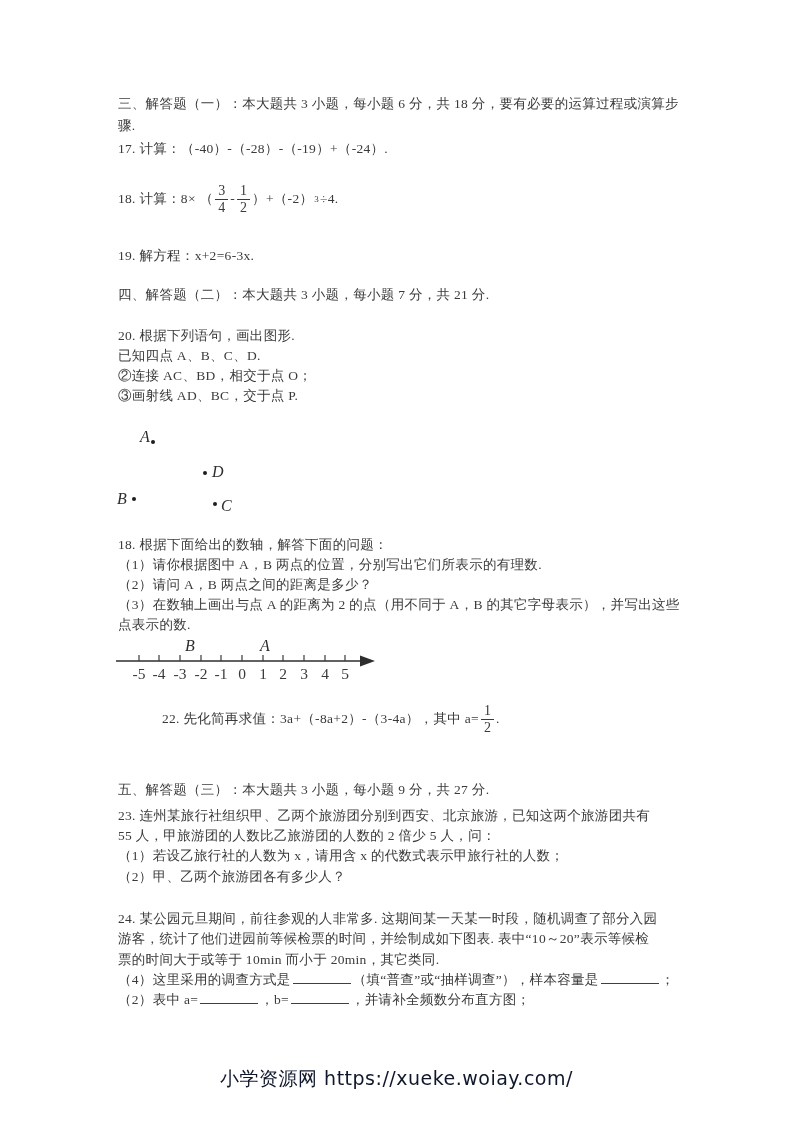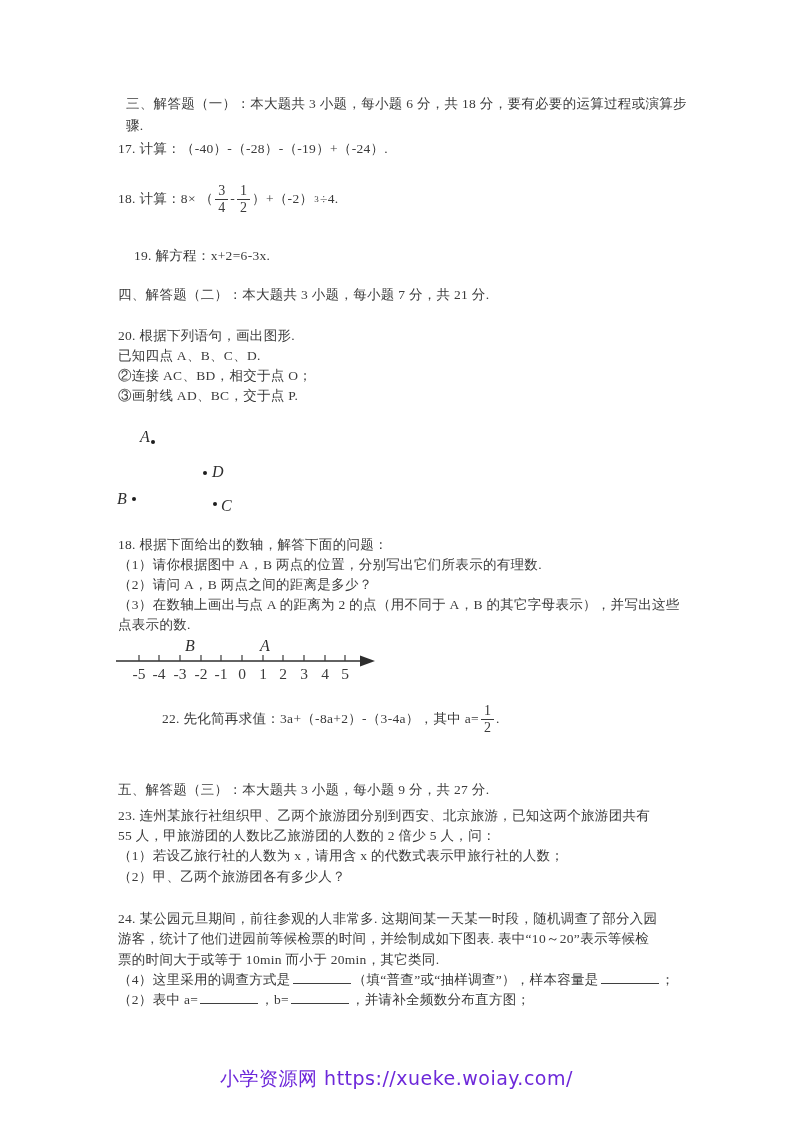--- a/index.html
+++ b/index.html
@@ -62,30 +62,30 @@
   .nl-num{font:15.5px "Liberation Serif","DejaVu Serif",serif;fill:#3a3a3a;}
   .nl-pt{font:italic 16px "Liberation Serif","DejaVu Serif",serif;fill:#2e2e2e;}
   .nl-stroke{stroke:#3a3a3a;stroke-width:1.2;}
   .nl-main{stroke:#2e2e2e;stroke-width:1.6;}
   .nl-arrow{fill:#2e2e2e;}
   .footer{
     position:absolute;
     left:0;top:1066px;width:100%;
     text-align:center;
     font:19px "DejaVu Sans","Liberation Sans",sans-serif;
-    color:#6d28d9;
+    color:#0f172a;
     letter-spacing:0.5px;
   }
 </style>
 </head>
 <body>
 
 <div class="page">
 
-  <div class="block" style="top:93px;line-height:22px;margin-left:8px;">
+  <div class="block" style="top:93px;line-height:22px;">
     <span class="line">三、解答题（一）：本大题共 3 小题，每小题 6 分，共 18 分，要有必要的运算过程或演算步</span>
     <span class="line">骤.</span>
   </div>
 
   <div class="block" style="top:139px;">
     <span class="line">17. 计算：（-40）-（-28）-（-19）+（-24）.</span>
   </div>
 
   <div class="block mathline" style="top:180px;height:38px;">
     <span>18. 计算：8× （</span>
@@ -96,21 +96,21 @@
     <span>-</span>
     <span class="frac">
         <span class="num">1</span>
         <span class="den">2</span>
       </span>
     <span>）+（-2）</span>
     <sup class="exp">3</sup>
     <span>÷4.</span>
   </div>
 
-  <div class="block" style="top:246px;margin-left:16px;">
+  <div class="block" style="top:246px;">
     <span class="line">19. 解方程：x+2=6-3x.</span>
   </div>
 
   <div class="block" style="top:285px;">
     <span class="line">四、解答题（二）：本大题共 3 小题，每小题 7 分，共 21 分.</span>
   </div>
 
   <div class="block" style="top:326px;">
     <span class="line">20. 根据下列语句，画出图形.</span>
     <span class="line">已知四点 A、B、C、D.</span>

